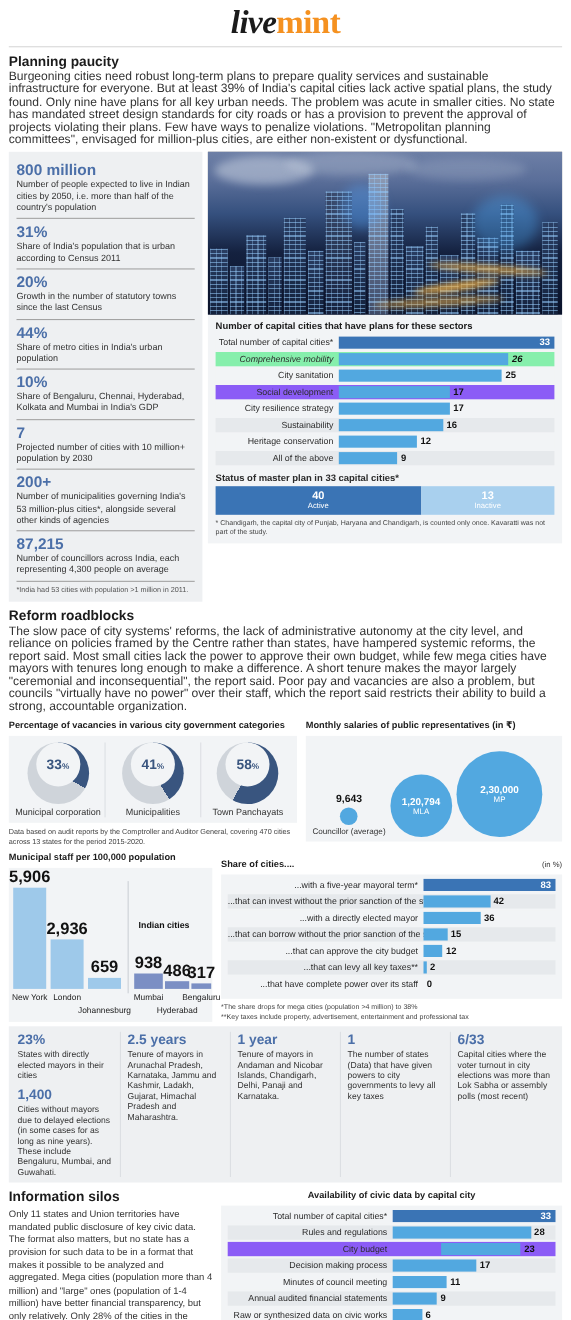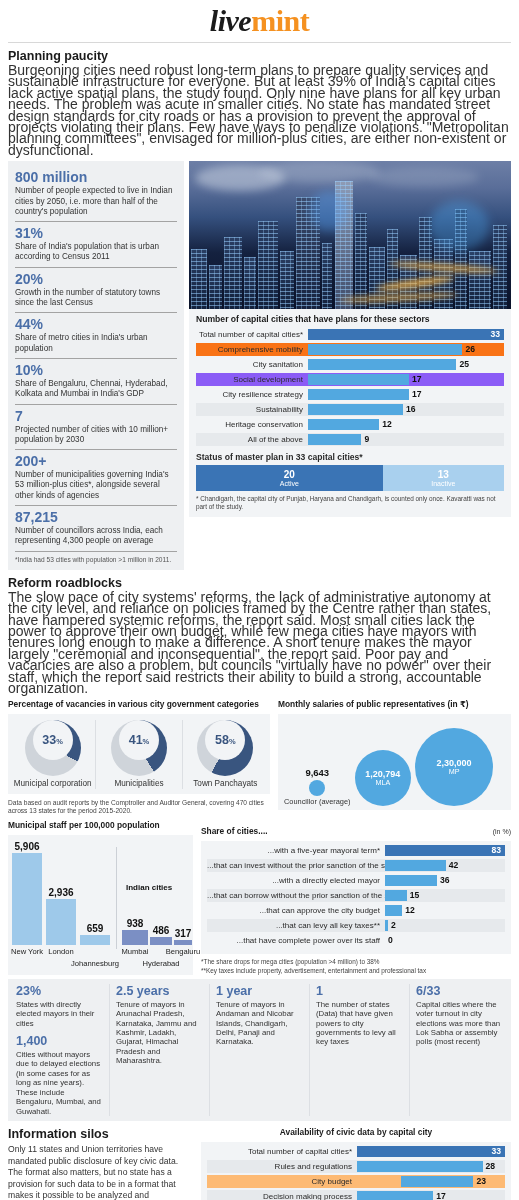--- a/index.html
+++ b/index.html
@@ -12,21 +12,21 @@
 
   
   .masthead{height:42px;display:flex;align-items:center;justify-content:center;background:#fff;}
   .logo{font-family:"Liberation Serif","DejaVu Serif",serif;font-size:30px;line-height:30px;letter-spacing:-.5px;}
   .logo .live{color:#1b1b1b;font-weight:700;font-style:italic;}
   .logo .mint{color:#f59120;font-weight:700;}
   .rule{height:1px;background:#d8d8d8;margin:0 8px;}
 
   
   .sec-title{font-size:12.5px;font-weight:700;color:#1b1b1b;margin:6px 8px 2px;}
-  .sec-body{font-size:14px;line-height:11.4px;color:#333;margin:0 8px 5px;text-align:left;}
+  .sec-body{font-size:11px;line-height:11.4px;color:#333;margin:0 8px 5px;text-align:left;}
 
   
   .cols{display:flex;gap:5px;padding:0 8px;align-items:flex-start;}
   .statcol{width:176px;flex:0 0 176px;background:#eef0f2;padding:5px 7px 6px;box-sizing:border-box;}
   .stat{padding:3px 0 4px;border-bottom:1px solid #a3a3a3;}
   .stat:last-of-type{border-bottom:none;}
   .stat .n{font-size:14px;font-weight:700;color:#4b6fa8;line-height:16px;}
   .stat .d{font-size:8.2px;line-height:10.3px;color:#333;margin-top:1px;}
   .statnote{font-size:6.6px;line-height:8.2px;color:#555;margin-top:4px;}
 
@@ -83,21 +83,21 @@
   .circ{border-radius:50%;background:#52a8e0;display:flex;flex-direction:column;align-items:center;justify-content:center;color:#fff;}
   .circ .cv{font-size:9px;font-weight:700;line-height:10px;}
   .circ .ct{font-size:7.2px;line-height:8px;}
   .bubtop{font-size:9.5px;font-weight:700;color:#111;margin-bottom:2px;}
   .bubcap{font-size:7.4px;line-height:8.4px;color:#333;text-align:center;margin-top:2px;}
 
   
   .colchart{position:relative;height:140px;background:#f2f4f6;margin-top:3px;}
   .cbar{position:absolute;bottom:30px;background:#9ec9ea;}
   .cbar.ind{background:#7b8fc4;}
-  .cval{position:absolute;font-size:10px;font-weight:700;color:#111;text-align:center;}
+  .cval{position:absolute;font-size:15px;font-weight:700;color:#111;text-align:center;}
   .clab{position:absolute;font-size:7.6px;color:#222;text-align:center;line-height:8.6px;}
   .divider{position:absolute;width:1px;background:#ccd0d6;}
   .indlab{position:absolute;font-size:8px;font-weight:700;color:#111;}
 
   
   .facts{display:flex;background:#eef0f2;margin:4px 8px 0;padding:5px 2px;}
   .fact{flex:1;padding:0 6px;border-right:1px solid #dcdfe3;box-sizing:border-box;}
   .fact:last-child{border-right:none;}
   .fact .fn{font-size:12.5px;font-weight:700;color:#4b6fa8;line-height:14px;}
   .fact .fd{font-size:7.8px;line-height:9.4px;color:#333;margin-top:2px;}
@@ -187,21 +187,21 @@
       <div class="panel">
         <div class="panel-title">Number of capital cities that have plans for these sectors</div>
         <div id="sectors-rows">
             <div class="brow stripe0" style="background: rgb(242, 244, 246);">
               <div class="lbl" style="width: 112px;">Total number of capital cities*</div>
               <div class="track">
                 <div class="bar dark" style="width: 100%;"></div>
                 <span class="val inside" style="right: 4px; padding-left: 0px;">33</span>
               </div>
             </div>
-            <div class="brow stripe" style="background: #f97316;">
+            <div class="brow stripe" style="background: #86efac; font-style: italic;">
               <div class="lbl" style="width: 112px;">Comprehensive mobility</div>
               <div class="track">
                 <div class="bar" style="width: 78.7879%;"></div>
                 <span class="val" style="left: 78.7879%;">26</span>
               </div>
             </div>
             <div class="brow stripe0" style="background: rgb(242, 244, 246);">
               <div class="lbl" style="width: 112px;">City sanitation</div>
               <div class="track">
                 <div class="bar" style="width: 75.7576%;"></div>
@@ -241,21 +241,21 @@
               <div class="track">
                 <div class="bar" style="width: 27.2727%;"></div>
                 <span class="val" style="left: 27.2727%;">9</span>
               </div>
             </div>
           </div>
 
         <div class="status-title">Status of master plan in 33 capital cities*</div>
         <div class="statusbar">
           <div class="active" id="sb-active" style="width: 60.6061%;">
-            <span class="n">20</span>
+            <span class="n">40</span>
             <span class="t">Active</span>
           </div>
           <div class="inactive" id="sb-inactive" style="width: 39.3939%;">
             <span class="n">13</span>
             <span class="t">Inactive</span>
           </div>
         </div>
         <div class="fnote">* Chandigarh, the capital city of Punjab, Haryana and Chandigarh, is counted only once. Kavaratti was not part of the study.</div>
       </div>
     </div>
@@ -449,21 +449,21 @@
                 <span class="val inside" style="right: 4px; padding-left: 0px;">33</span>
               </div>
             </div>
             <div class="brow stripe" style="background: rgb(230, 233, 236);">
               <div class="lbl" style="width: 150px;">Rules and regulations</div>
               <div class="track">
                 <div class="bar" style="width: 84.8485%;"></div>
                 <span class="val" style="left: 84.8485%;">28</span>
               </div>
             </div>
-            <div class="brow stripe0" style="background: #fdba74; gap: 44px;">
+            <div class="brow stripe0" style="background: #8b5cf6; gap: 44px;">
               <div class="lbl" style="width: 150px;">City budget</div>
               <div class="track">
                 <div class="bar" style="width: 69.697%;"></div>
                 <span class="val" style="left: 69.697%;">23</span>
               </div>
             </div>
             <div class="brow stripe" style="background: rgb(230, 233, 236);">
               <div class="lbl" style="width: 150px;">Decision making process</div>
               <div class="track">
                 <div class="bar" style="width: 51.5152%;"></div>

